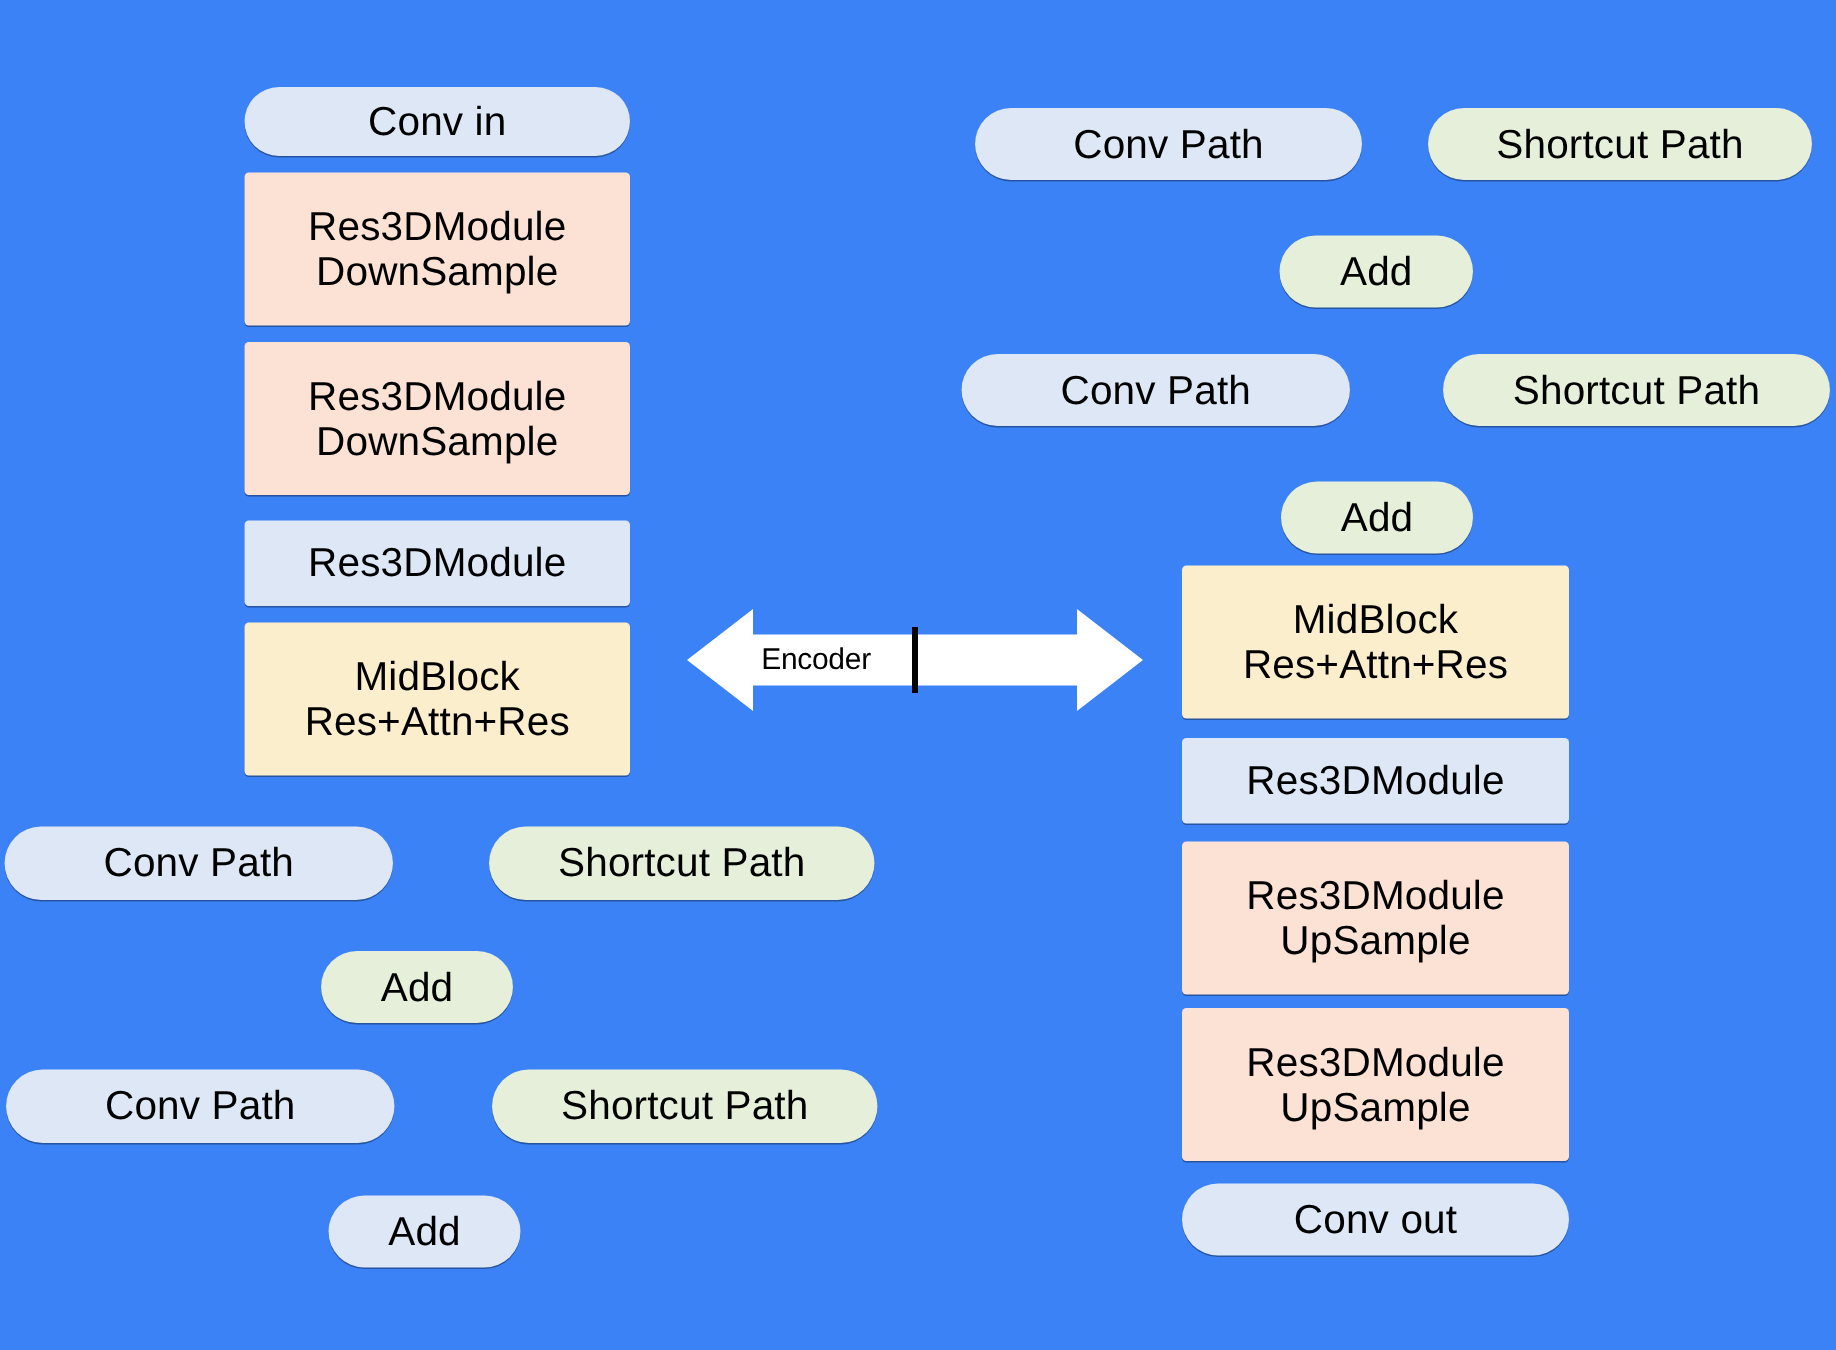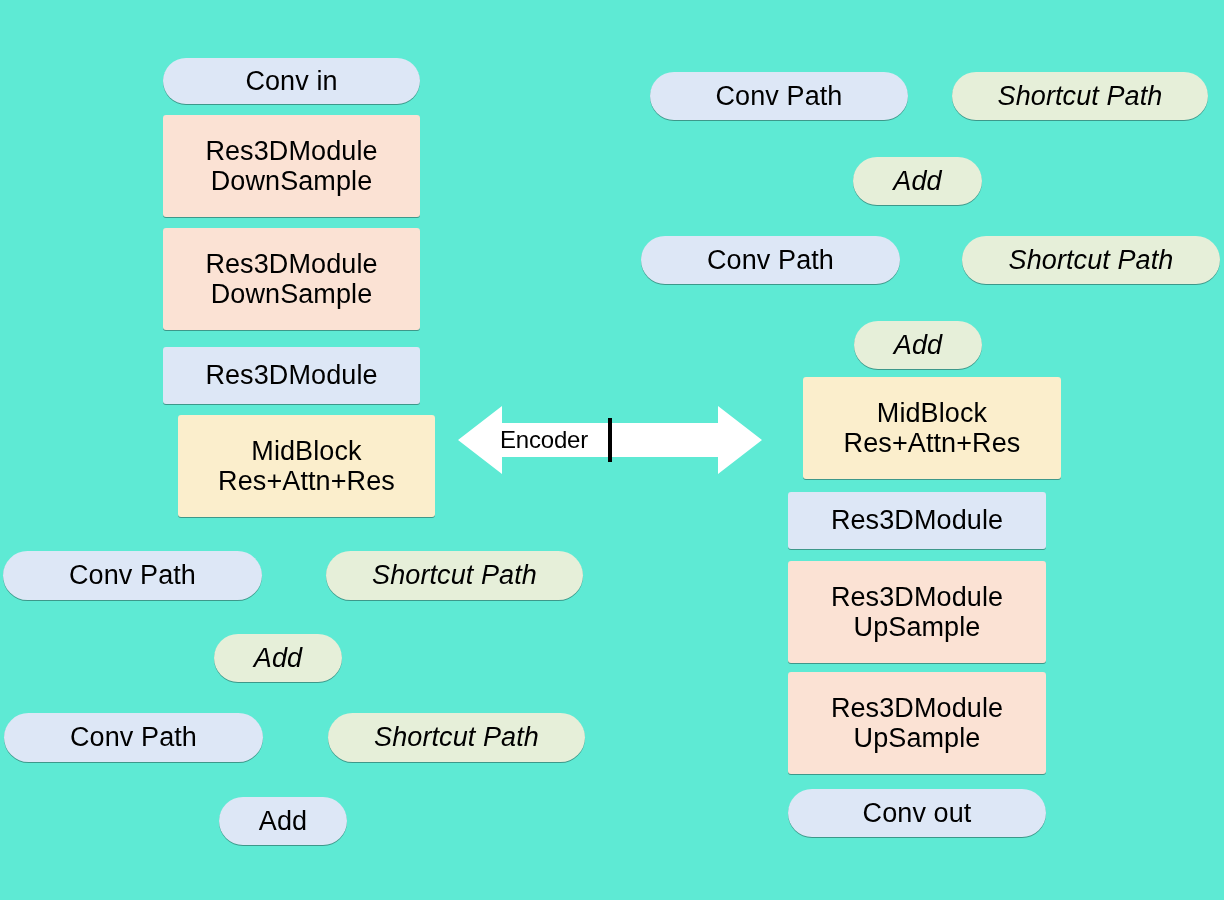--- a/index.html
+++ b/index.html
@@ -8,21 +8,21 @@
     padding: 0;
     background: #000000;
   }
   body {
     font-family: "Liberation Sans", sans-serif;
   }
   #canvas {
     position: relative;
     width: 1224px;
     height: 900px;
-    background: #5eead4;
+    background: #3b82f6;
     overflow: hidden;
   }
   .node {
     position: absolute;
     box-sizing: border-box;
     display: flex;
     align-items: center;
     justify-content: center;
     text-align: center;
     color: #000000;
@@ -32,43 +32,43 @@
     letter-spacing: 0.1px;
     white-space: pre-line;
     border-radius: 3px;
     box-shadow: 0 1px 0 rgba(0,0,0,0.35);
   }
   .node.pill {
     border-radius: 999px;
   }
   .fill-blue   { background: #dde7f6; }
   .fill-peach  { background: #fbe2d4; }
-  .fill-cream  { background: #fbeecc; margin-left: 15px; }
-  .fill-green  { background: #e6efd9; font-style: italic; }
+  .fill-cream  { background: #fbeecc; }
+  .fill-green  { background: #e6efd9; }
 
   
   #arrow-group {
     position: absolute;
   }
   .arrow-svg {
     position: absolute;
     left: 0;
     top: 0;
     display: block;
   }
   .arrow-label {
     position: absolute;
     top: 0;
     height: 100%;
     display: flex;
     align-items: center;
     justify-content: center;
     color: #000000;
     font-family: "Liberation Sans", sans-serif;
-    font-size: 24px;
+    font-size: 20px;
     line-height: 1;
     letter-spacing: -0.2px;
     text-align: right;
   }
   #arrow-divider {
     position: absolute;
     background: #000000;
   }
 </style>
 </head>

